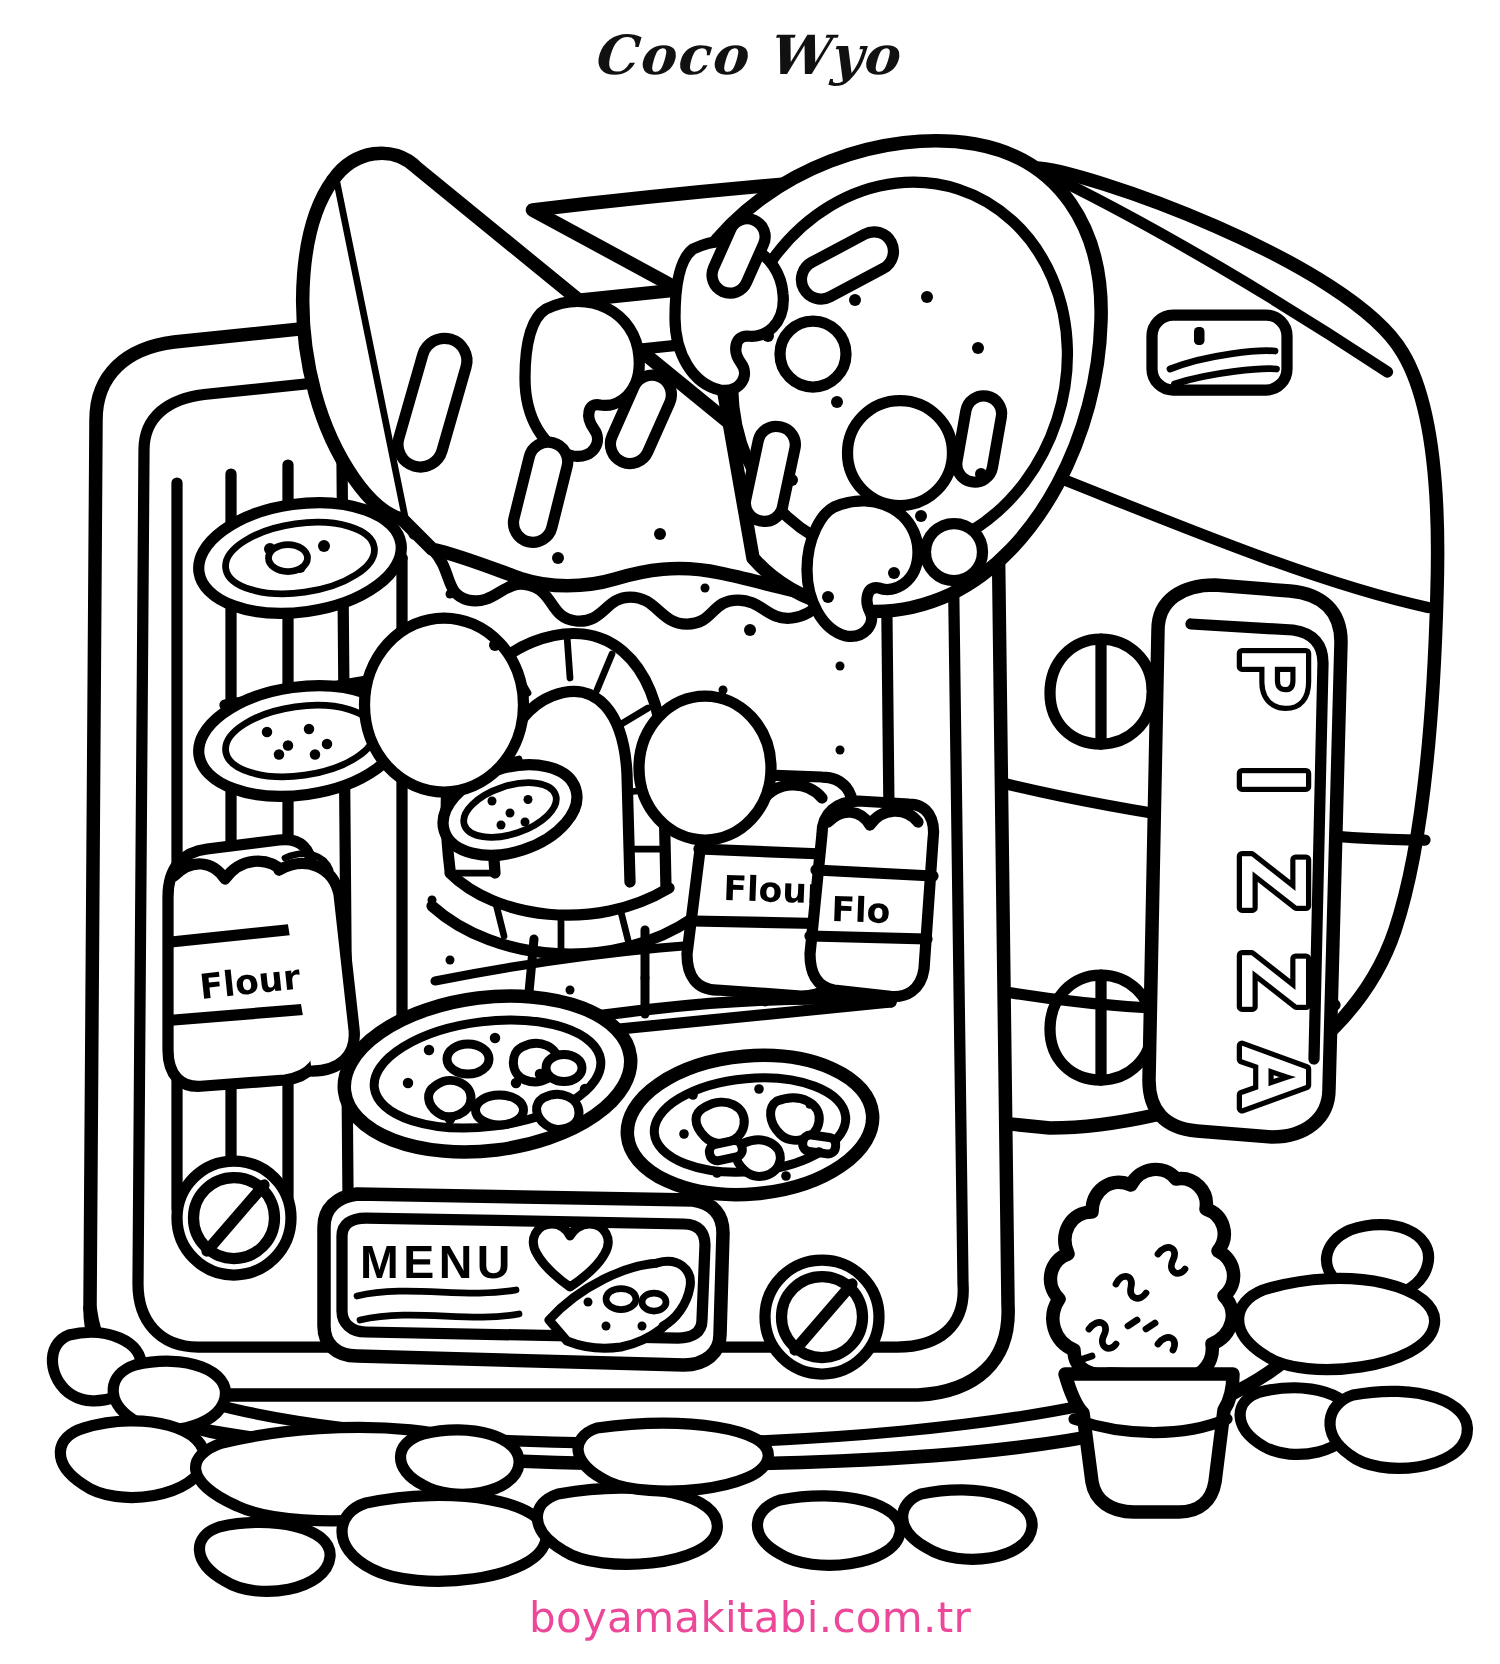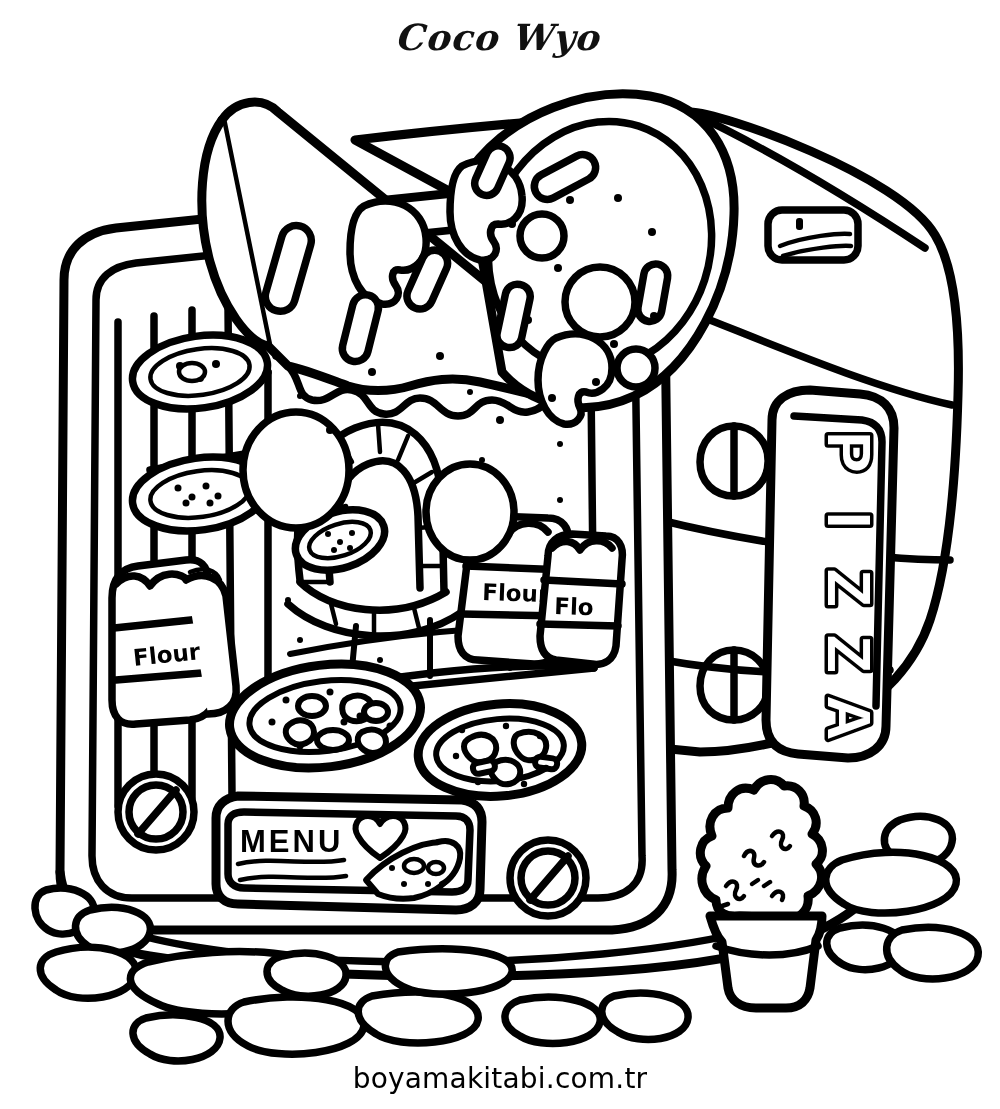--- a/index.html
+++ b/index.html
@@ -16,21 +16,21 @@
     font-family:"DejaVu Serif", serif;
     font-style:italic;font-weight:700;
     font-size:36px;letter-spacing:1px;color:#111;
     transform:skewX(-6deg);
   }
 
   
   .footer-url{
     position:absolute;left:0;top:1062px;width:1000px;text-align:center;
     font-family:"DejaVu Sans", sans-serif;
-    font-size:28px;color:#000000;letter-spacing:0.2px;
+    font-size:28px;color:#ec4899;letter-spacing:0.2px;
   }
 
   
   .art{position:absolute;left:0;top:0;width:1000px;height:1109px;}
   .art svg{display:block;width:1000px;height:1109px;}
 
   
   .ln{fill:#ffffff;stroke:#000000;stroke-linecap:round;stroke-linejoin:round;}
   .ln-hv{stroke-width:9;}
   .ln-h{stroke-width:7.5;}

